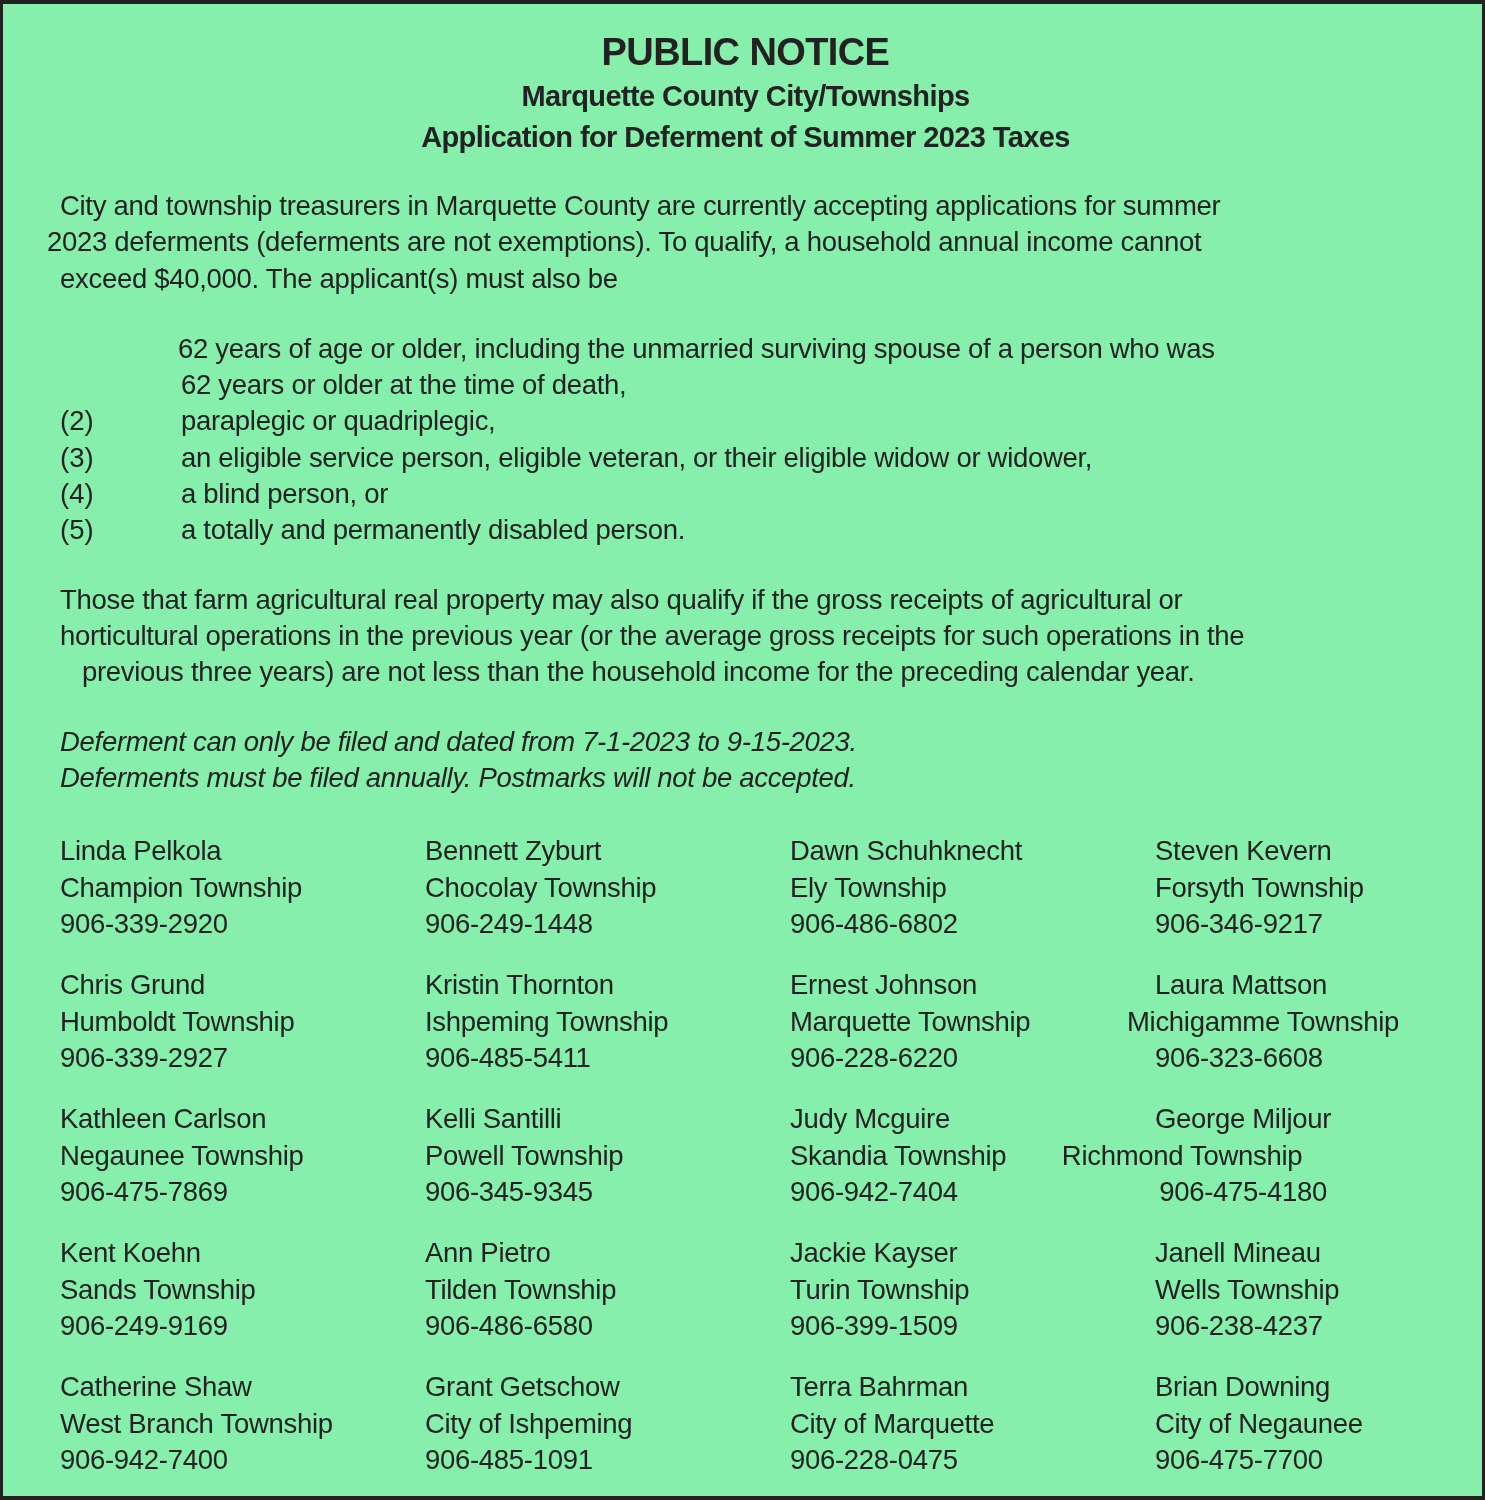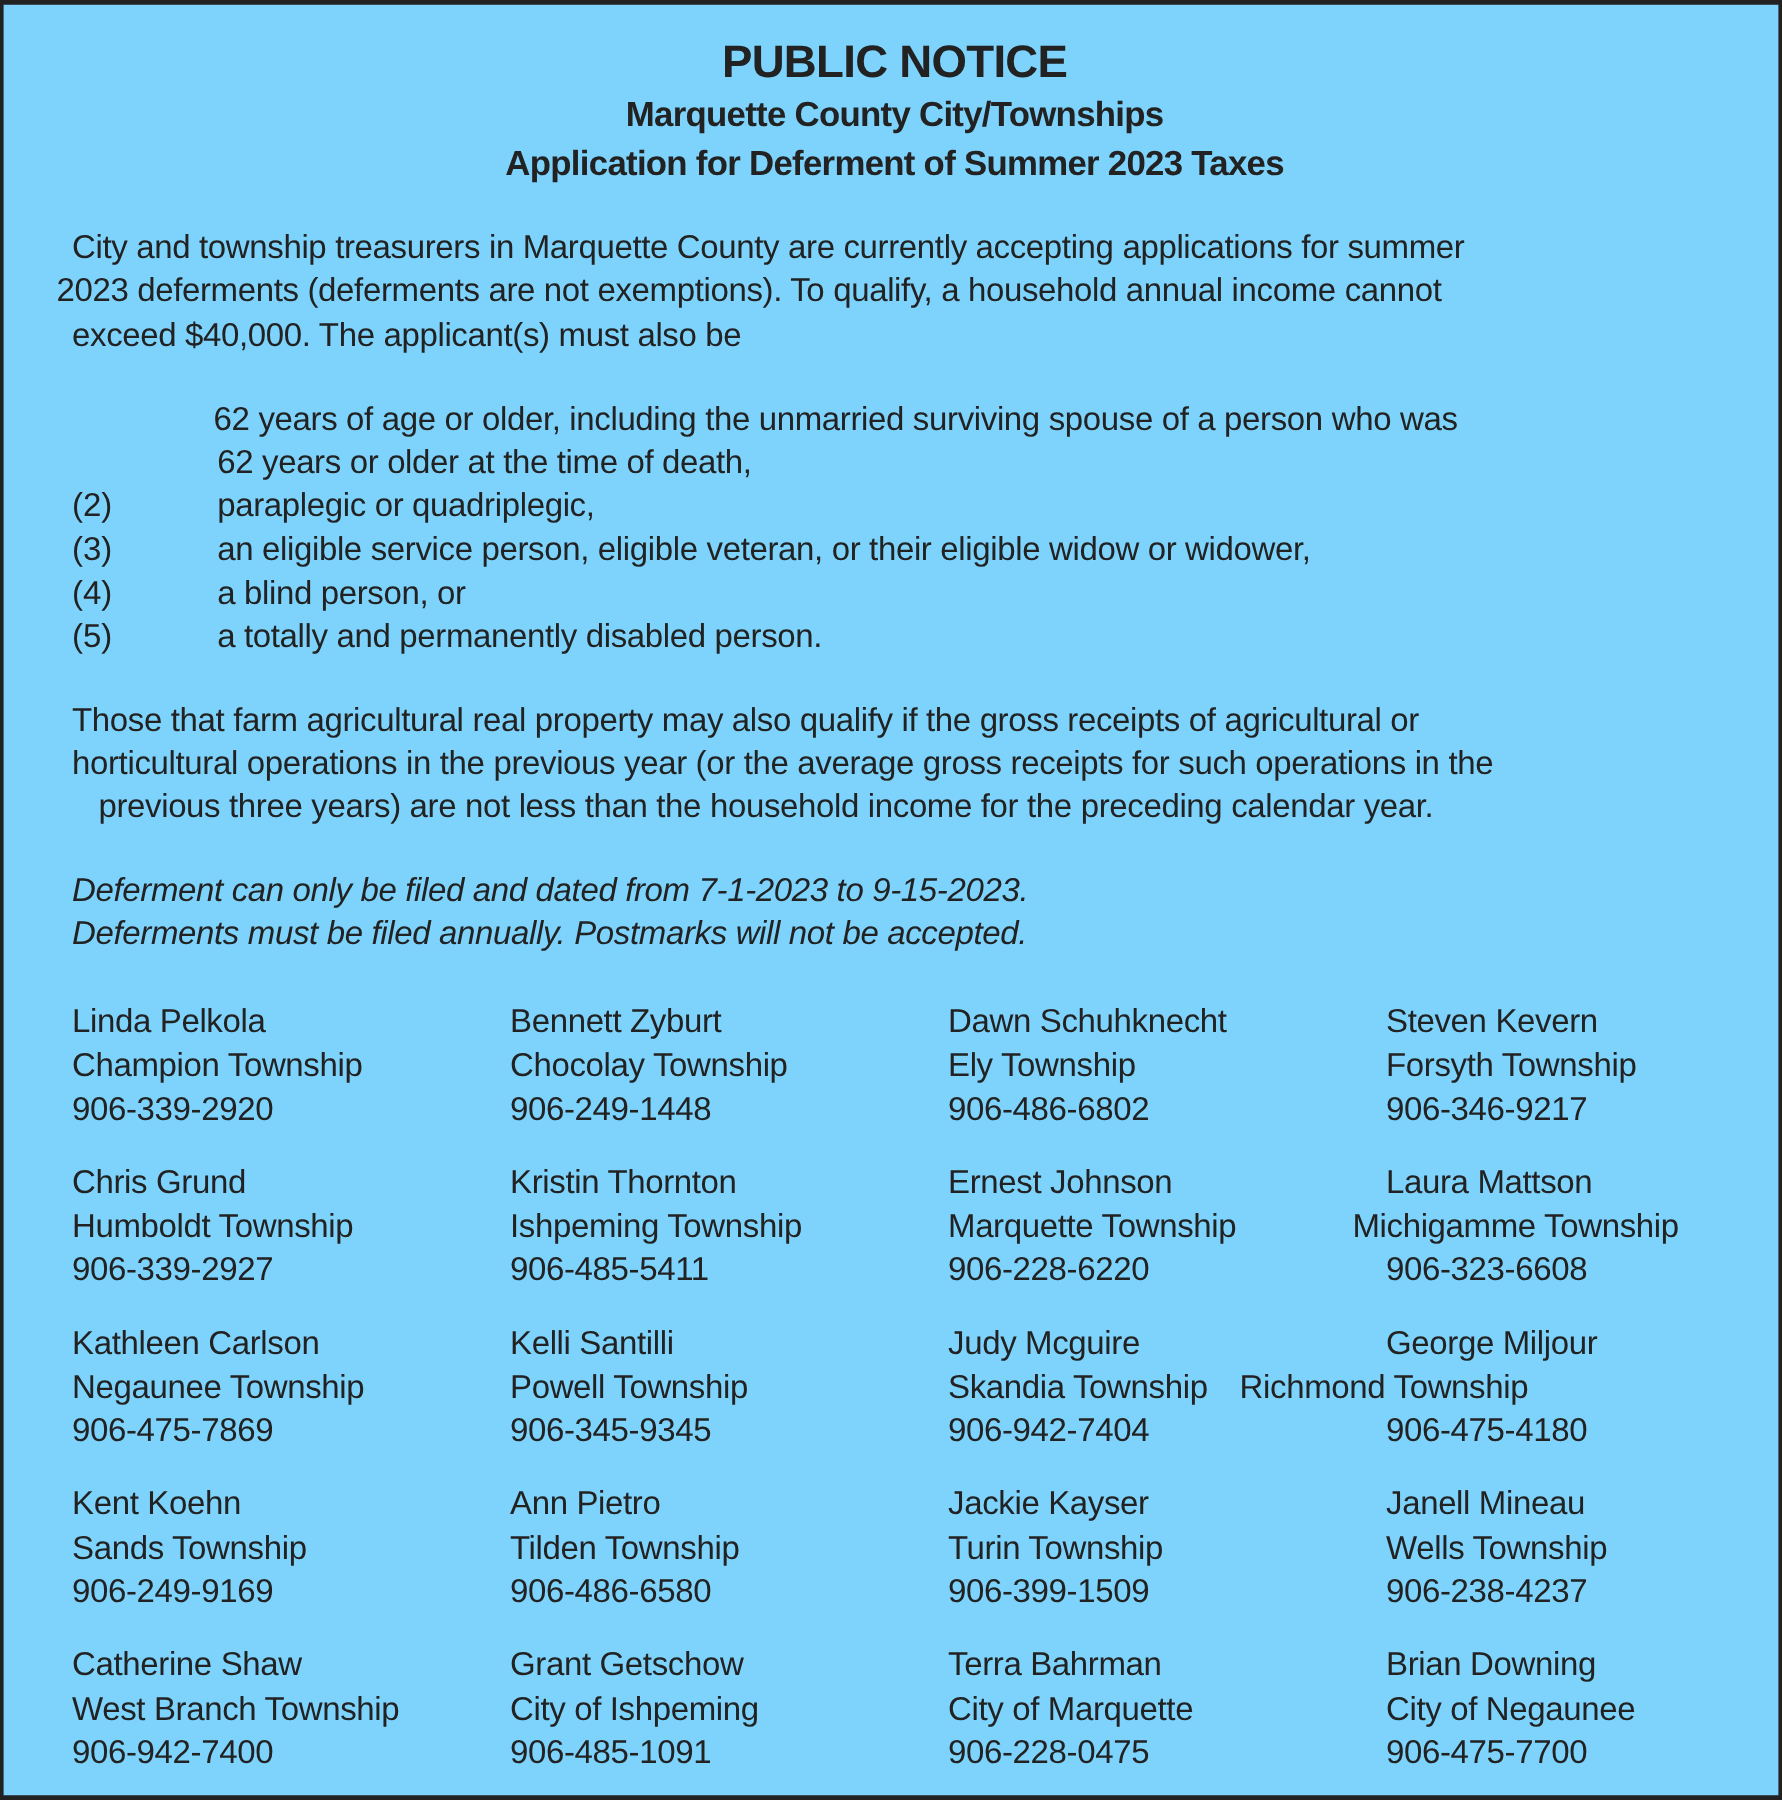--- a/index.html
+++ b/index.html
@@ -4,21 +4,21 @@
   <style>
     html, body { margin: 0; padding: 0; background: #ffffff; }
     body { width: 1485px; height: 1500px; overflow: hidden; }
     .frame {
       position: absolute; left: 0; top: 0;
       width: 1485px; height: 1500px;
       box-sizing: border-box;
       border: 3px solid #222222;
       border-top-width: 4px;
       border-bottom-width: 4px;
-      background: #7dd3fc;
+      background: #86efac;
       color: #222222;
       font-family: "Liberation Sans", sans-serif;
     }
     .t { position: absolute; white-space: nowrap; font-size: 27.5px; line-height: 36px; letter-spacing: -0.3px; }
     .title { position: absolute; left: 0; width: 1485px; text-align: center; font-weight: bold; white-space: nowrap; letter-spacing: -0.6px; }
     .title1 { top: 26px; font-size: 38px; line-height: 44px; }
     .title2 { top: 74px; font-size: 29px; line-height: 36px; }
     .title3 { top: 115px; font-size: 29px; line-height: 36px; }
     .italic { font-style: italic; text-align: right; }
     .num { position: absolute; left: 57px; font-size: 27.5px; line-height: 36px; }
@@ -121,21 +121,21 @@
     <div class="contact" style="left:422px; top:1097px;">
       <div>Kelli Santilli</div>
       <div>Powell Township</div>
       <div>906-345-9345</div>
     </div>
     <div class="contact" style="left:787px; top:1097px;">
       <div>Judy Mcguire</div>
       <div>Skandia Township</div>
       <div>906-942-7404</div>
     </div>
-    <div class="contact" style="left:1152px; top:1097px;">
+    <div class="contact" style="left:1152px; top:1097px;text-align:center;">
       <div>George Miljour</div>
       <div style="margin-left:-122px;">Richmond Township</div>
       <div>906-475-4180</div>
     </div>
 
     <div class="contact" style="left:57px; top:1231px;">
       <div>Kent Koehn</div>
       <div>Sands Township</div>
       <div>906-249-9169</div>
     </div>

